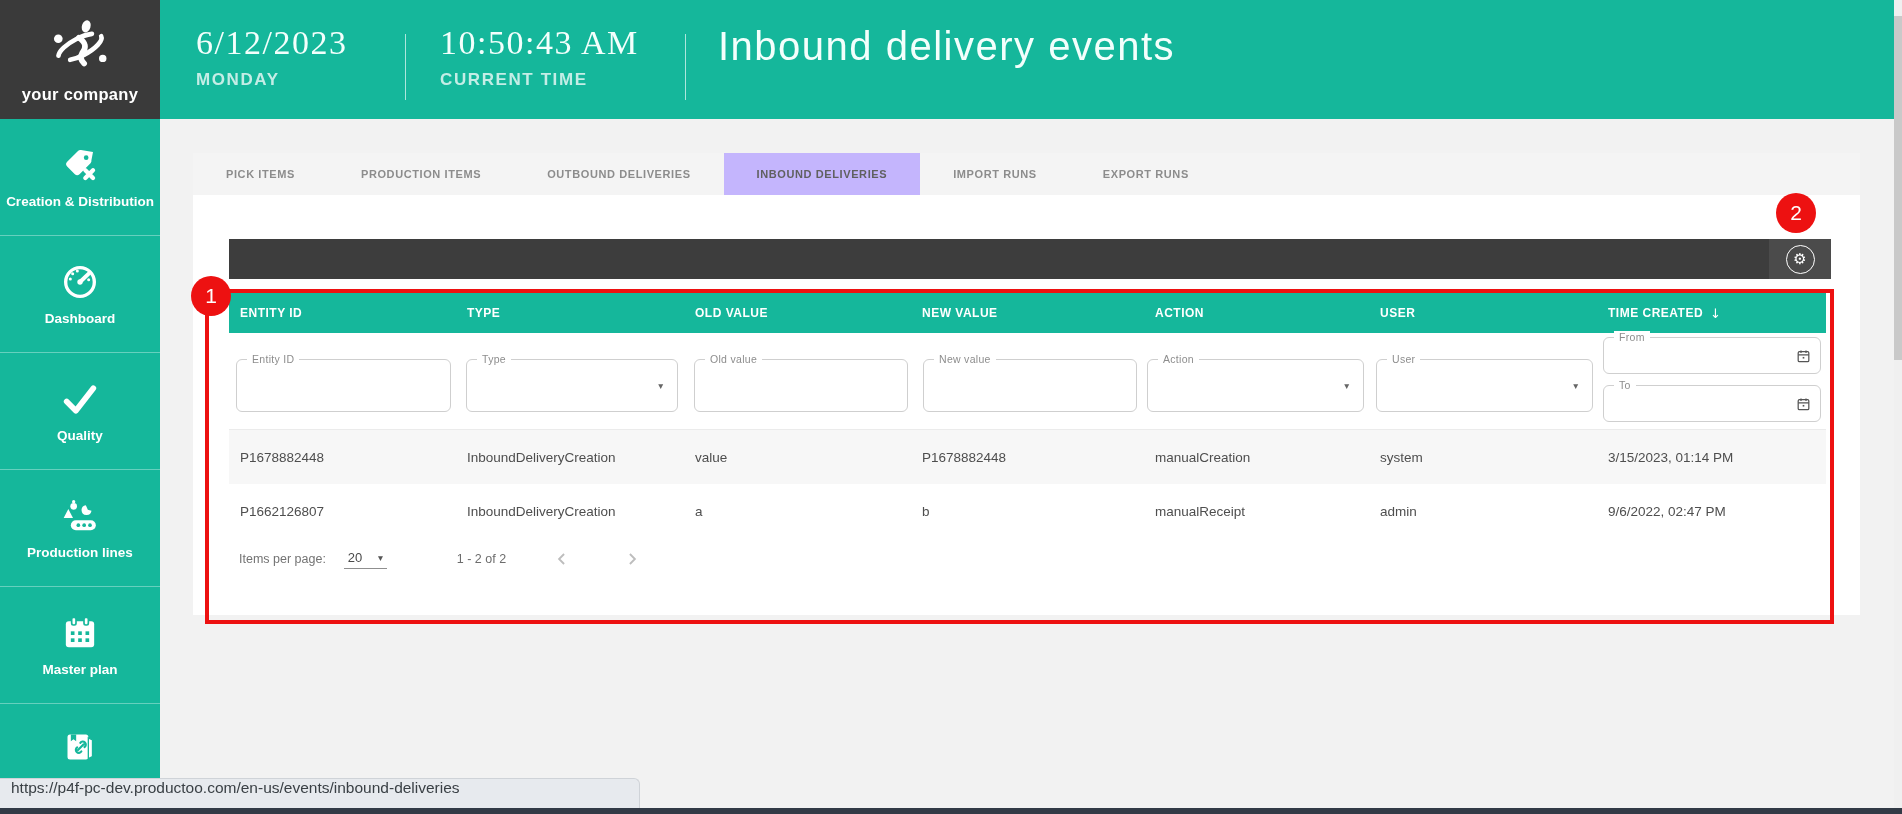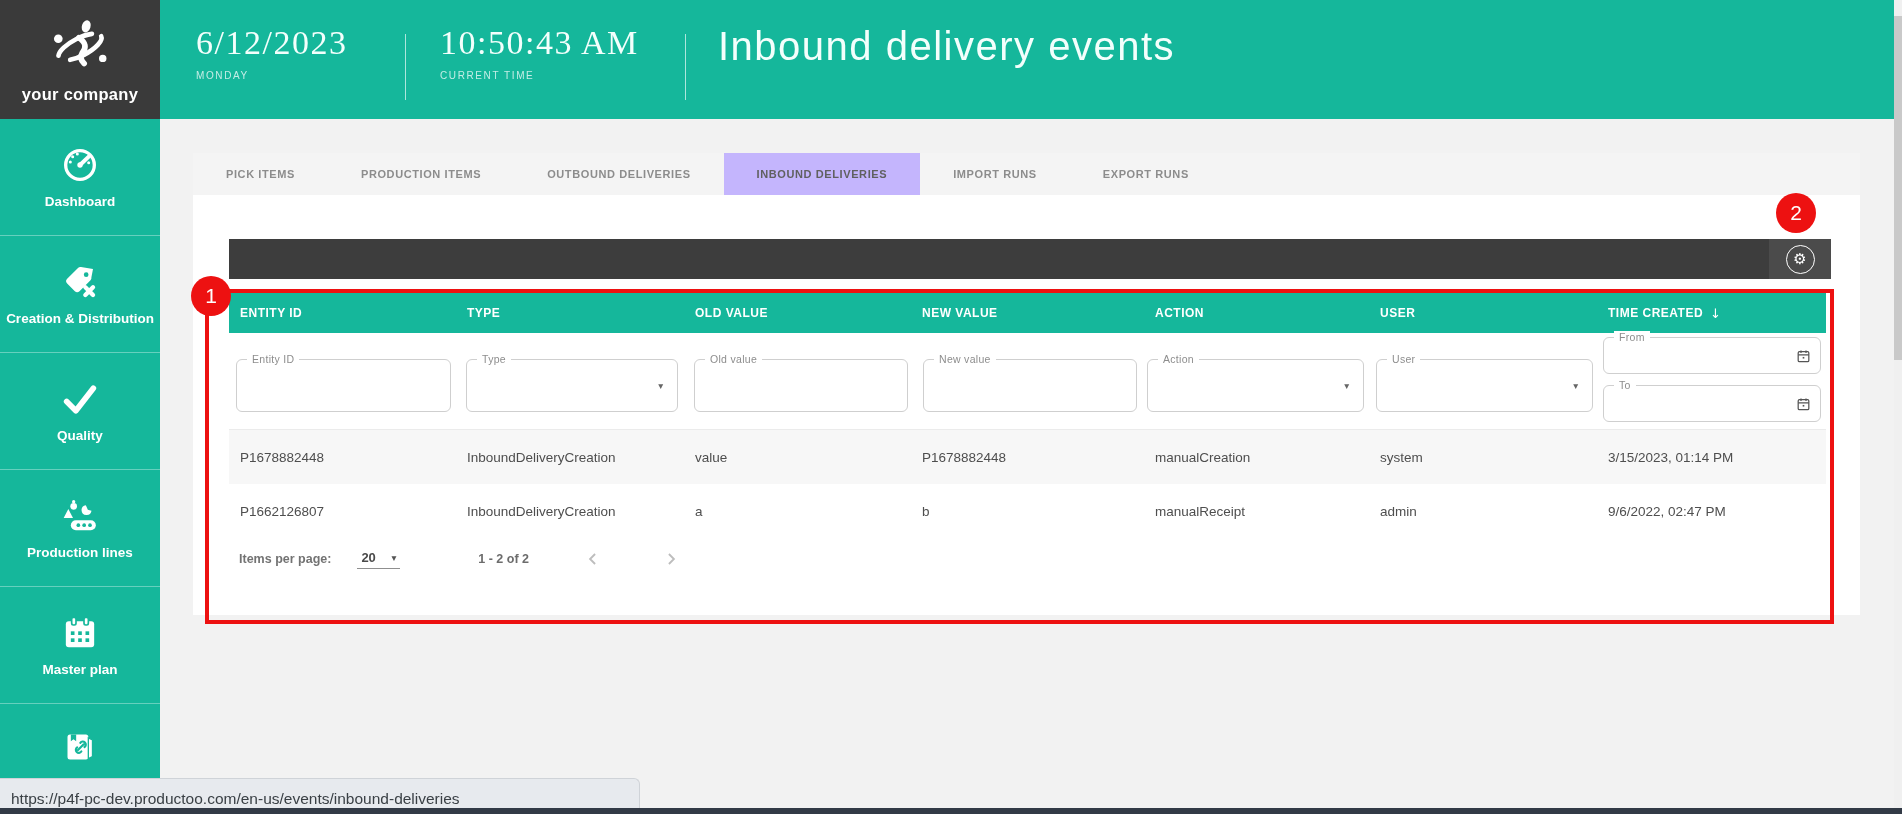--- a/index.html
+++ b/index.html
@@ -16,21 +16,21 @@
   .nav{ position:absolute; top:119px; left:0; width:160px; }
   .nav-item{ height:117px; display:flex; flex-direction:column; align-items:center; justify-content:center;
     gap:9px; border-bottom:1px solid rgba(255,255,255,.35); cursor:pointer;}
   .nav-item:last-child{ border-bottom:none; height:110px;}
   .nav-label{ color:#fff; font-size:13.5px; font-weight:600; text-align:center; line-height:1.15; padding:0 4px;}
   .nav-icon{ width:40px; height:40px; display:flex; align-items:center; justify-content:center;}
   
   .topbar{ position:absolute; left:160px; top:0; width:1735px; height:119px; background:#15b79b; z-index:4; color:#fff;}
   .hblock{ position:absolute; top:24px; display:flex; flex-direction:column; gap:8px;}
   .hbig{ font-size:34px; font-weight:400; letter-spacing:1.5px; color:#f3fffc;font-family:Liberation Serif, serif;}
-  .hsmall{ font-size:10px; letter-spacing:1.6px; color:rgba(255,255,255,.75); font-weight:400;}
+  .hsmall{ font-size:17px; letter-spacing:1.6px; color:rgba(255,255,255,.75); font-weight:700;}
   .hdivider{ position:absolute; top:34px; width:1px; height:66px; background:rgba(255,255,255,.65);}
   .htitle{ position:absolute; left:558px; top:24px; font-size:40px; font-weight:400; letter-spacing:1.5px; color:#f3fffc;}
   
   .card{ position:absolute; left:193px; top:153px; width:1667px; height:462px; background:#ffffff; z-index:3;}
   .tabstrip{ position:absolute; left:0; top:0; width:100%; height:42px; background:#f4f4f4; display:flex;}
   .tab{ height:42px; padding:0 33px; display:flex; align-items:center; font-size:11px; letter-spacing:.6px;
     color:#8c8c8c; font-weight:600; cursor:pointer; white-space:nowrap;}
   .tab.active{ background:#c4b5fd; color:#606060;}
   
   .toolbar{ position:absolute; left:36px; top:86px; width:1602px; height:40px; background:#3d3d3d;}
@@ -53,42 +53,42 @@
   .finput{ position:absolute; inset:8px 30px 4px 12px; border:none; outline:none; background:transparent; font:13px "Liberation Sans",sans-serif; color:#444;}
   .caret{ position:absolute; right:12px; top:50%; transform:translateY(-50%); font-size:8.5px; color:#666;}
   .cal-ic{ position:absolute; right:9px; top:50%; transform:translateY(-50%); cursor:pointer; display:flex;}
   .f-0{left:7px;width:215px}.f-1{left:237px;width:212px}.f-2{left:465px;width:214px}
   .f-3{left:694px;width:214px}.f-4{left:918px;width:217px}.f-5{left:1147px;width:217px}
   .f-from{left:1374px; width:218px; top:4px; height:37px;}
   .f-to{left:1374px; width:218px; top:52px; height:37px;}
   .trow{ position:relative; height:54px; cursor:pointer;}
   .trow.striped{ background:#f7f7f7;}
   .td{ position:absolute; top:0; height:100%; display:flex; align-items:center; font-size:13.5px; color:#4e4e4e;}
-  .paginator{ position:relative; height:42px; display:flex; align-items:center; padding-left:10px; gap:16px;font-weight:bold;}
+  .paginator{ position:relative; height:42px; display:flex; align-items:center; padding-left:10px; gap:8px;}
   .pp-label{ font-size:12.5px; color:#737373;}
   .pp-select{ margin-left:10px; display:flex; align-items:end; gap:14px; border-bottom:1px solid #8f8f8f;
     padding:0 2px 3px 4px; cursor:pointer;text-align:right;}
   .pp-value{ font-size:13px; color:#4a4a4a;}
   .pp-caret{ font-size:8.5px; color:#555; padding-bottom:2px;}
   .pp-range{ margin-left:62px; font-size:12.5px; color:#6c6c6c;}
   .pg-btn{ margin-left:34px; width:28px; height:28px; display:flex; align-items:center; justify-content:center; cursor:default;}
   
   .anno-rect{ position:absolute; left:205px; top:289px; width:1629px; height:335px;
     border:4px solid #ed1111; z-index:30; pointer-events:none;}
   .anno-circle{ position:absolute; width:40px; height:40px; border-radius:50%; background:#ed1111; z-index:31;
     display:flex; align-items:center; justify-content:center; color:#fff; font-size:21px; font-weight:400;}
   .anno-1{ left:191px; top:276px;}
   .anno-2{ left:1776px; top:193px;}
   
   .scrollbar{ position:absolute; right:0; top:0; width:8px; height:808px; background:#f0f0f0; z-index:20;}
   .scroll-thumb{ position:absolute; left:0; top:16px; width:8px; height:344px; background:#c9c9c9;}
   
   .url-tooltip{ position:absolute; left:0; top:778px; width:640px; height:30px; background:#e7eaee;
     border:1px solid #cfd3d8; border-left:none; border-bottom:none; border-top-right-radius:6px;
-    display:flex; align-items:flex-end; padding-left:11px; z-index:40;
+    display:flex; align-items:flex-start; padding-left:11px; z-index:40;
     font-size:15.5px; color:#3a4045;}
   .bottom-strip{ position:absolute; left:0; top:808px; width:1902px; height:6px; background:#323a46; z-index:41;}
 </style>
 </head>
 <body>
 
 <div class="screen">
 
   <aside class="sidebar">
     <div class="logo-block">
@@ -99,43 +99,43 @@
           <circle cx="52" cy="42" r="3.6" fill="#fff"></circle>
           <ellipse cx="36" cy="11" rx="4.2" ry="6" fill="#fff" transform="rotate(18 36 11)"></ellipse>
           <path d="M29 22 q10 7 3 15 q-3 5 2 10" stroke="#fff" stroke-width="5.5" fill="none" stroke-linecap="round"></path>
         </svg>
       </span>
       <span class="logo-label">your company</span>
     </div>
     <nav class="nav">
       <div class="nav-item">
         <span class="nav-icon">
+          <svg width="40" height="40" viewBox="0 0 24 24">
+            <path d="M19.8 4.2 12.6 3a2 2 0 0 0-1.8.55L4.3 10.1a2 2 0 0 0 0 2.8l4.6 4.6a2 2 0 0 0 2.8 0l6.6-6.55a2 2 0 0 0 .55-1.75z" fill="#fff"></path>
+            <circle cx="15.7" cy="7.6" r="1.4" fill="#15b79b"></circle>
+            <path d="M15.2 15.2 l4.6 4.6 M19.8 15.2 l-4.6 4.6" stroke="#fff" stroke-width="2.6" stroke-linecap="round"></path>
+          </svg>
+        </span>
+        <span class="nav-label">Creation &amp; Distribution</span>
+      </div>
+      <div class="nav-item">
+        <span class="nav-icon">
           <svg width="40" height="40" viewBox="0 0 24 24" fill="none" stroke="#fff" stroke-width="2">
             <circle cx="12" cy="12" r="8.6"></circle>
             <path d="M12 12 L17.4 6.8" stroke-width="2.4" stroke-linecap="round"></path>
             <circle cx="12" cy="12" r="1.6" fill="#fff" stroke="none"></circle>
             <g fill="#fff" stroke="none">
               <circle cx="6.2" cy="10.2" r=".9"></circle>
                 <circle cx="7.6" cy="7" r=".9"></circle>
               <circle cx="10.4" cy="5.4" r=".9"></circle>
                 <circle cx="17.2" cy="10.6" r=".9"></circle>
             </g>
           </svg>
         </span>
         <span class="nav-label">Dashboard</span>
-      </div>
-      <div class="nav-item">
-        <span class="nav-icon">
-          <svg width="40" height="40" viewBox="0 0 24 24">
-            <path d="M19.8 4.2 12.6 3a2 2 0 0 0-1.8.55L4.3 10.1a2 2 0 0 0 0 2.8l4.6 4.6a2 2 0 0 0 2.8 0l6.6-6.55a2 2 0 0 0 .55-1.75z" fill="#fff"></path>
-            <circle cx="15.7" cy="7.6" r="1.4" fill="#15b79b"></circle>
-            <path d="M15.2 15.2 l4.6 4.6 M19.8 15.2 l-4.6 4.6" stroke="#fff" stroke-width="2.6" stroke-linecap="round"></path>
-          </svg>
-        </span>
-        <span class="nav-label">Creation &amp; Distribution</span>
       </div>
       <div class="nav-item">
         <span class="nav-icon">
           <svg width="40" height="40" viewBox="0 0 24 24" fill="none">
             <path d="M4 13.5 L9.5 19 L20 5.5" stroke="#fff" stroke-width="3.4" stroke-linecap="round" stroke-linejoin="round"></path>
           </svg>
         </span>
         <span class="nav-label">Quality</span>
       </div>
       <div class="nav-item">

